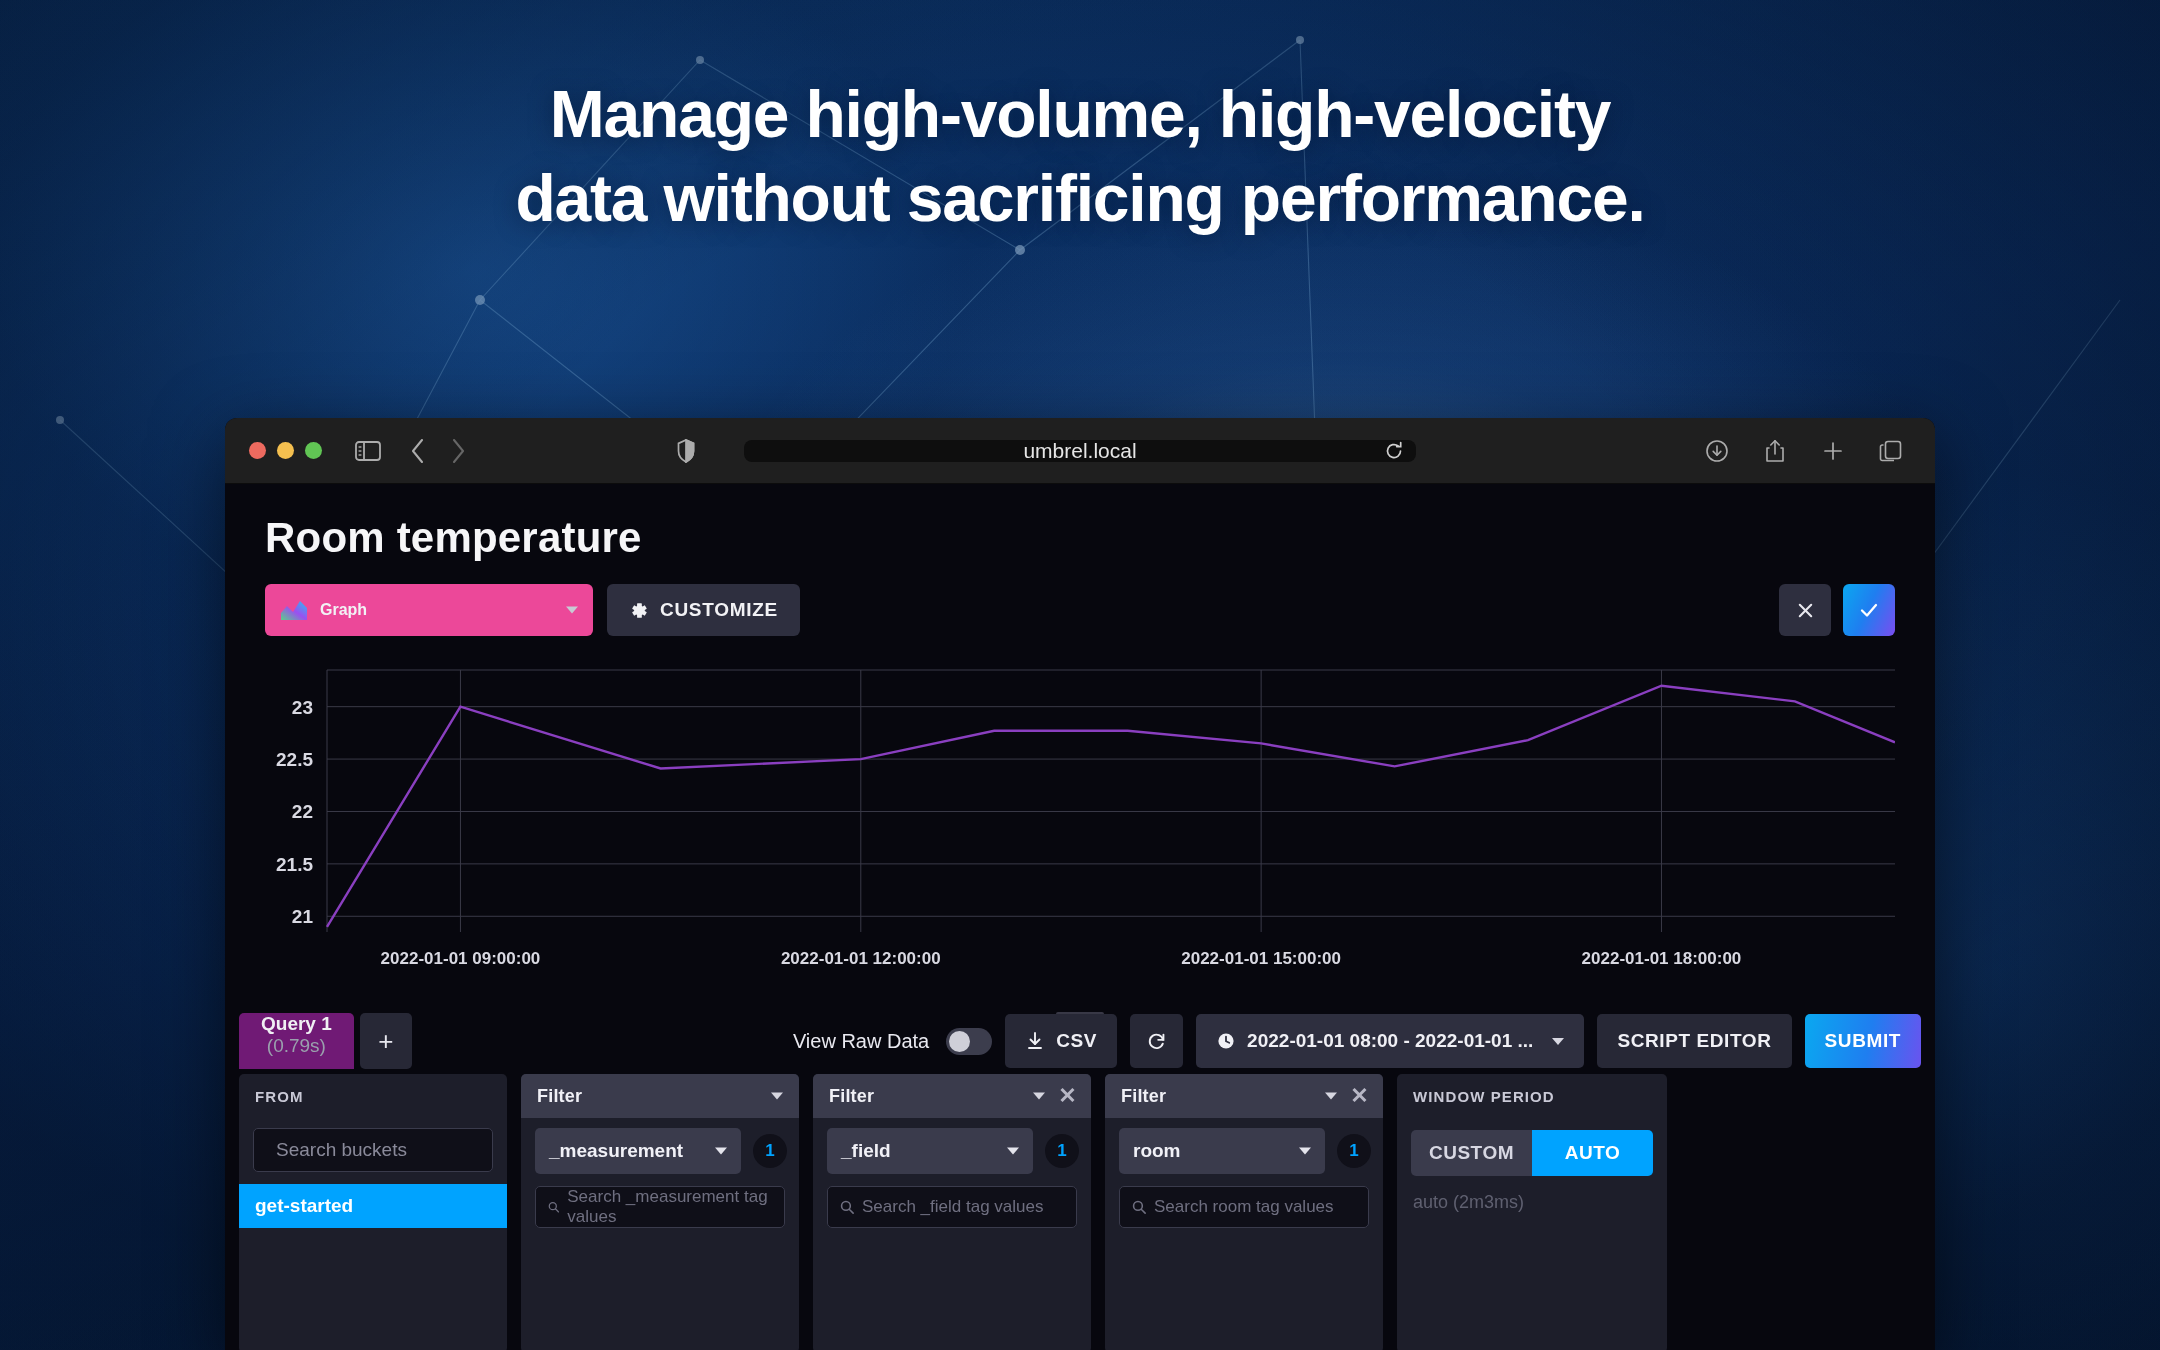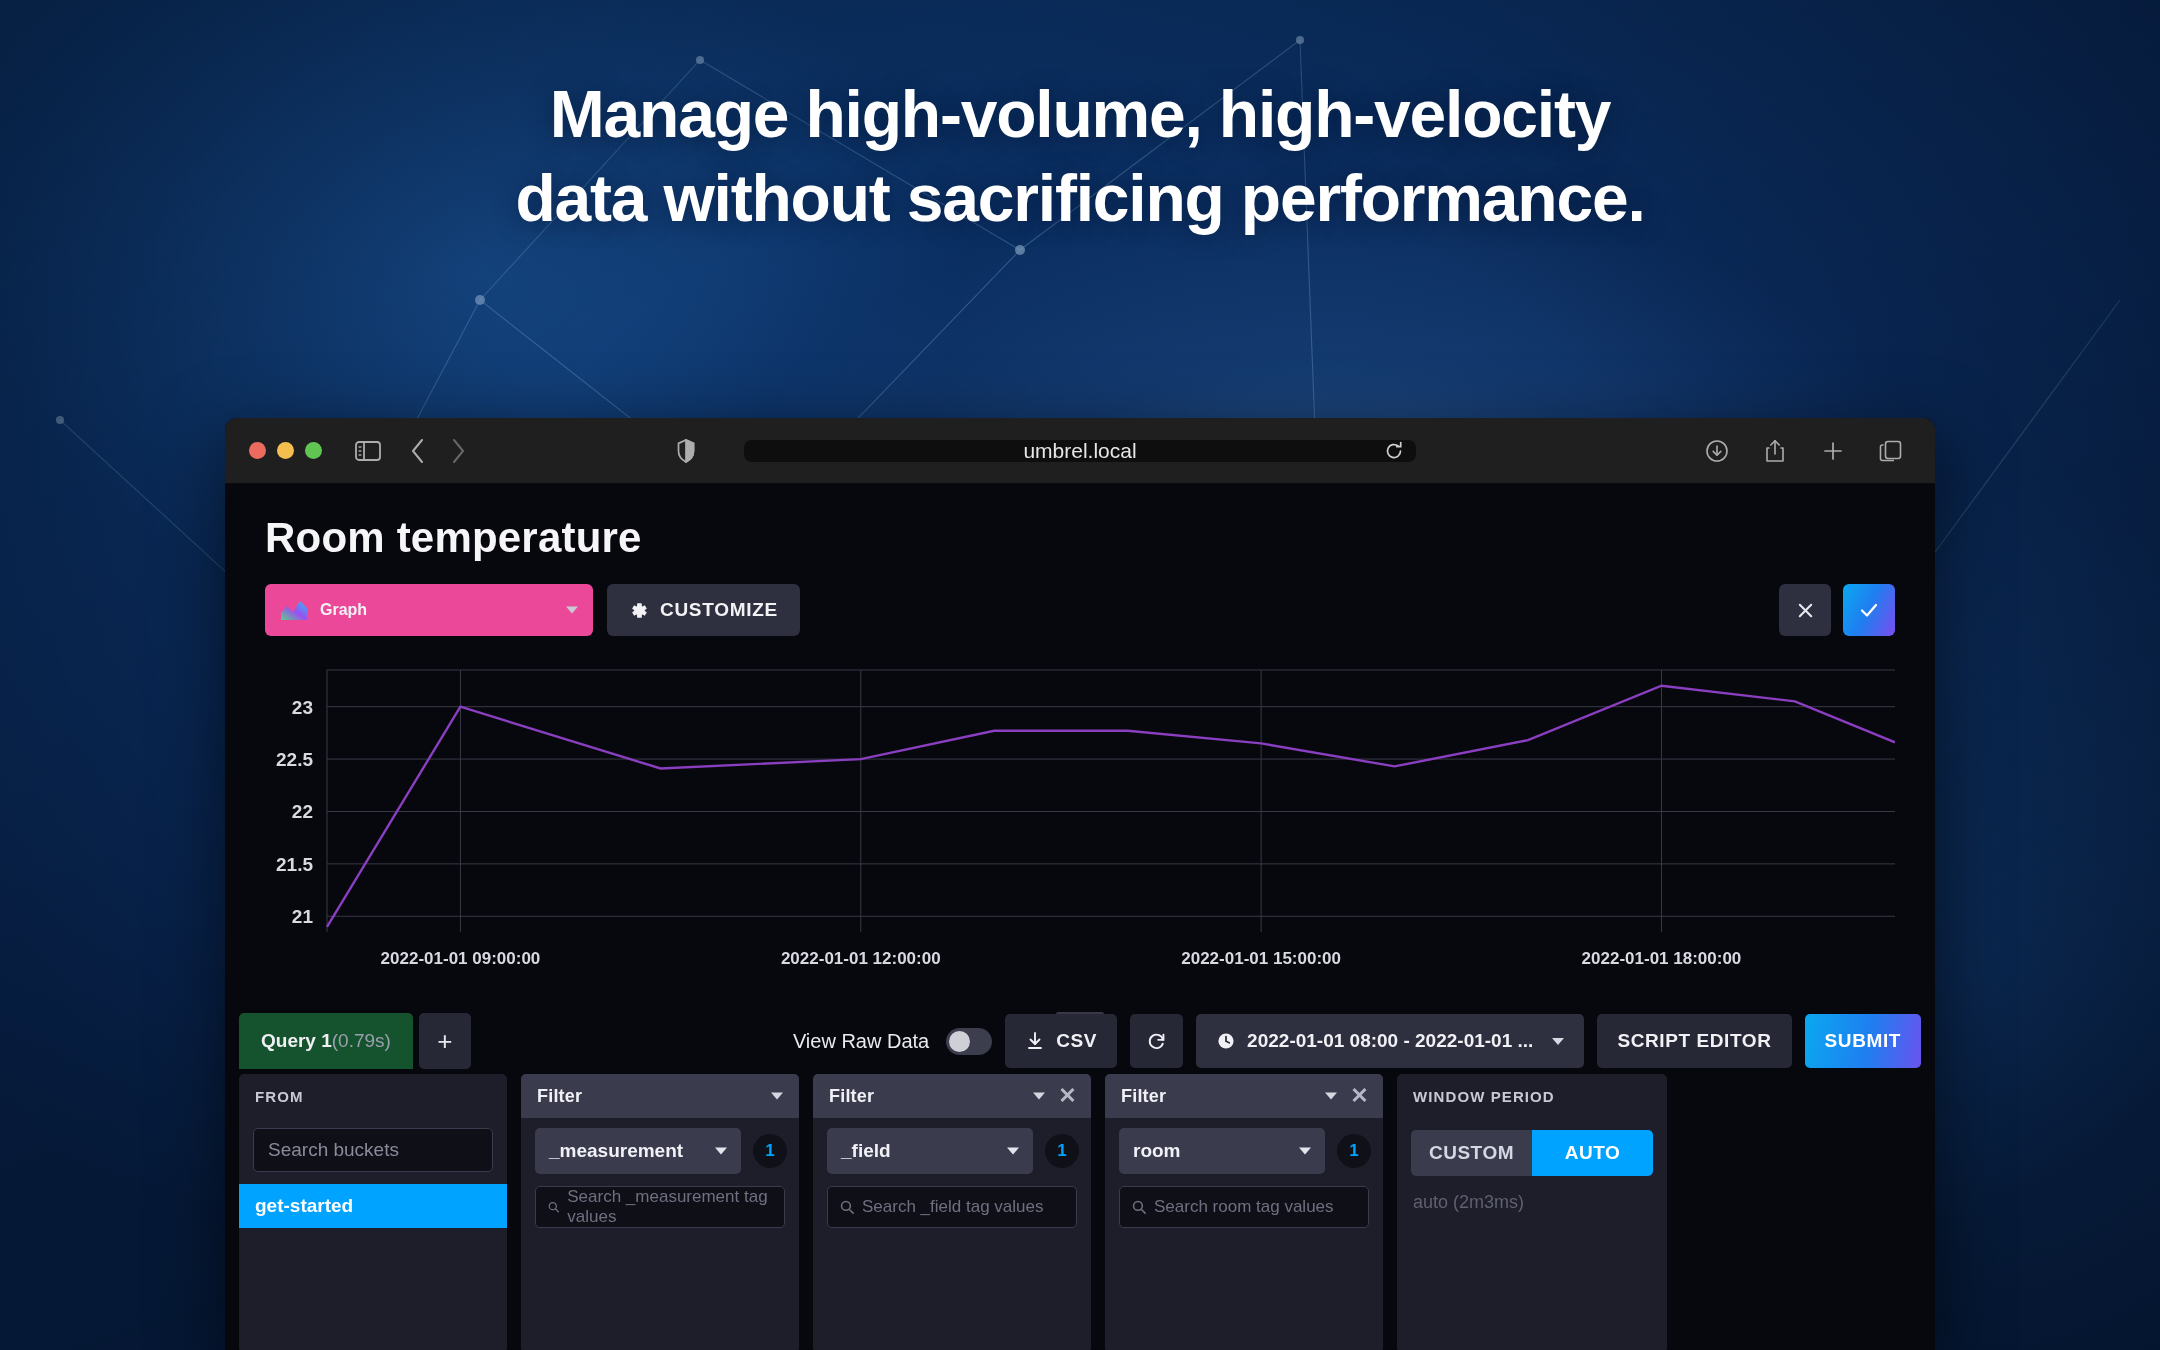--- a/index.html
+++ b/index.html
@@ -141,23 +141,23 @@
 
   
   .qbar {
     position: absolute; left: 0; right: 0; top: 529px;
     height: 56px;
     display: flex; align-items: stretch;
     padding: 0 14px 0 14px;
     gap: 0;
   }
   .tab-q {
-    background: #14532d; border-radius: 5px 5px 0 0;
+    background: #701a75; border-radius: 5px 5px 0 0;
     display: flex; align-items: center; padding: 0 22px;
-    color: #f0f0f4; font-size: 19px; font-weight: bold;
+    color: #f0f0f4; font-size: 19px; font-weight: bold; flex-direction: column;
   }
   .tab-q .secs { color: #9aa0ad; font-weight: normal; }
   .tab-plus {
     margin-left: 6px; width: 52px;
     background: #272836; border-radius: 5px;
     display: flex; align-items: center; justify-content: center;
     color: #e7e7ee; font-size: 26px; cursor: pointer;
   }
   .qbar-right { margin-left: auto; display: flex; align-items: center; gap: 13px; justify-content: flex-end; }
   .raw-label { color: #e9e9f0; font-size: 20px; margin-right: 4px; }
@@ -208,21 +208,21 @@
   }
   .filter-caret.no-x { right: 16px; }
   .filter-x {
     position: absolute; right: 14px; top: 50%; transform: translateY(-50%);
     color: #b7b7c5; font-size: 22px; line-height: 1; cursor: pointer;
   }
 
   .search-box {
     margin: 10px 14px 0 14px; height: 44px;
     background: #0f0f18; border: 1px solid #3a3b4c; border-radius: 5px;
-    display: flex; align-items: center; padding: 0 14px;
+    display: flex; align-items: center; padding: 0 22px;
     color: #8a8a9a; font-size: 19px;
   }
   .bucket-item {
     margin-top: 12px; height: 44px; background: #00a3ff;
     display: flex; align-items: center; padding: 0 16px;
     color: #ffffff; font-size: 19px; font-weight: bold; cursor: pointer;
   }
 
   .tagsel-row { display: flex; align-items: center; padding: 10px 0 0 14px; }
   .tagsel {

